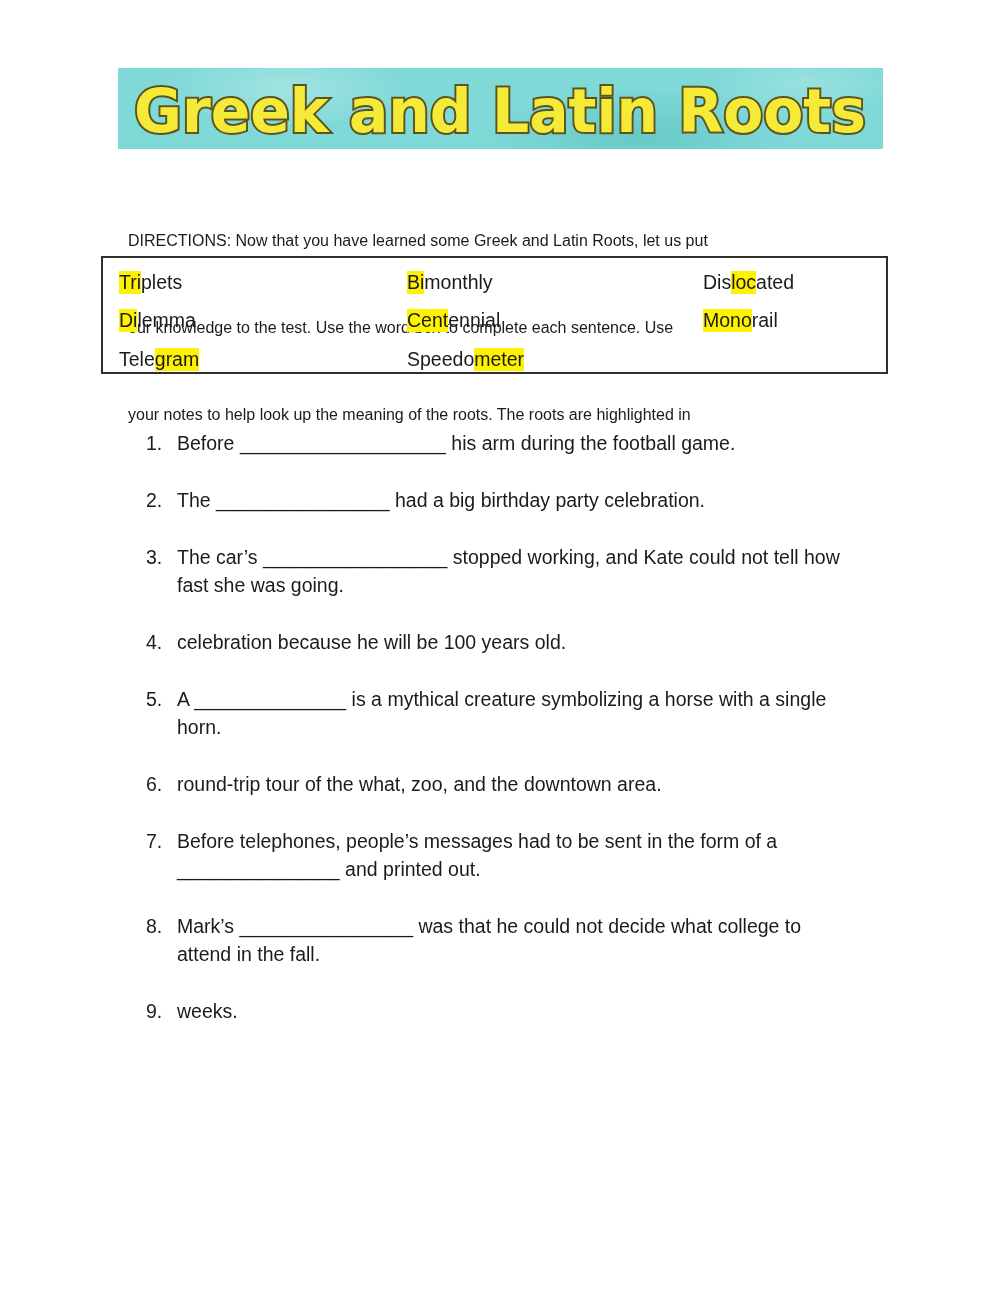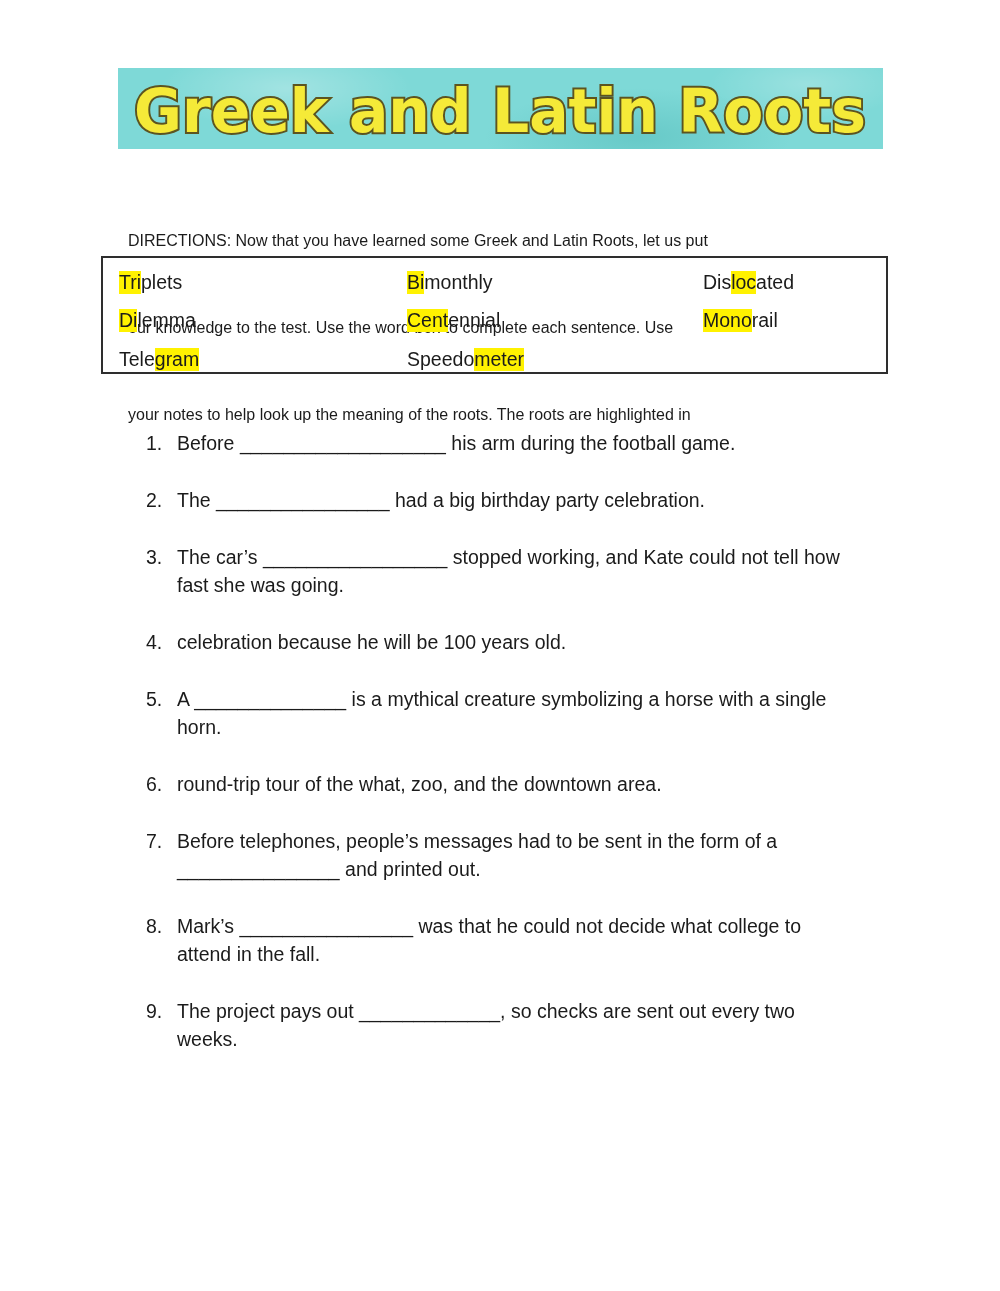--- a/index.html
+++ b/index.html
@@ -174,18 +174,17 @@
     <span class="q-num">8.</span>
     <div class="q-lines">
       <div class="q-line"><span>Mark’s </span><span class="blank">________________</span><span> was that he could not decide what college to</span></div>
       <div class="q-line"><span>attend in the fall.</span><span class="blank"></span><span></span></div>
     </div>
   </li>
 
   <li class="q-item">
     <span class="q-num">9.</span>
     <div class="q-lines">
-      <div class="q-line"><span>The project pays out </span><span class="blank">_____________</span><span>, so checks are sent out every two</span></div>
       <div class="q-line"><span>weeks.</span><span class="blank"></span><span></span></div>
     </div>
   </li>
 
 </ol>
 
 </body></html>

